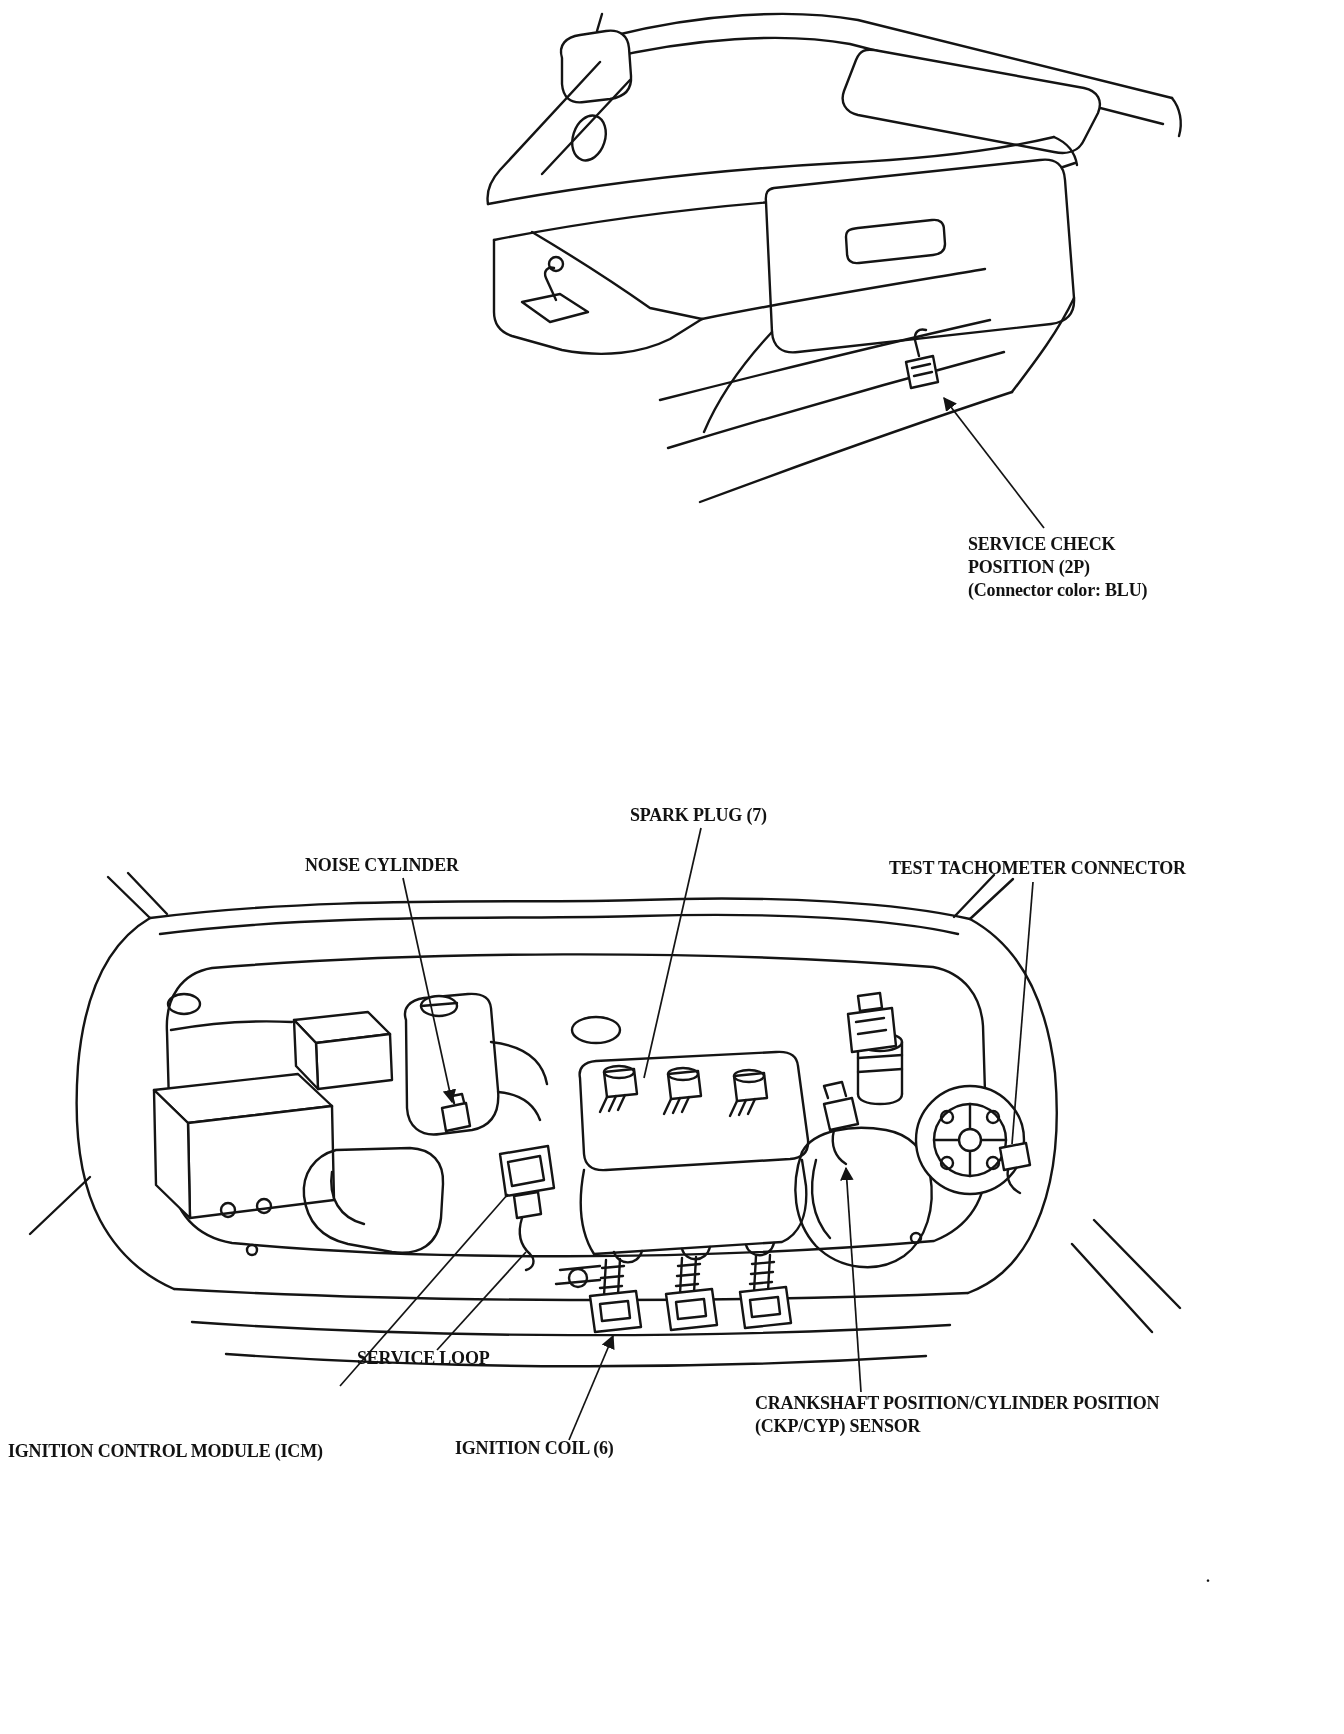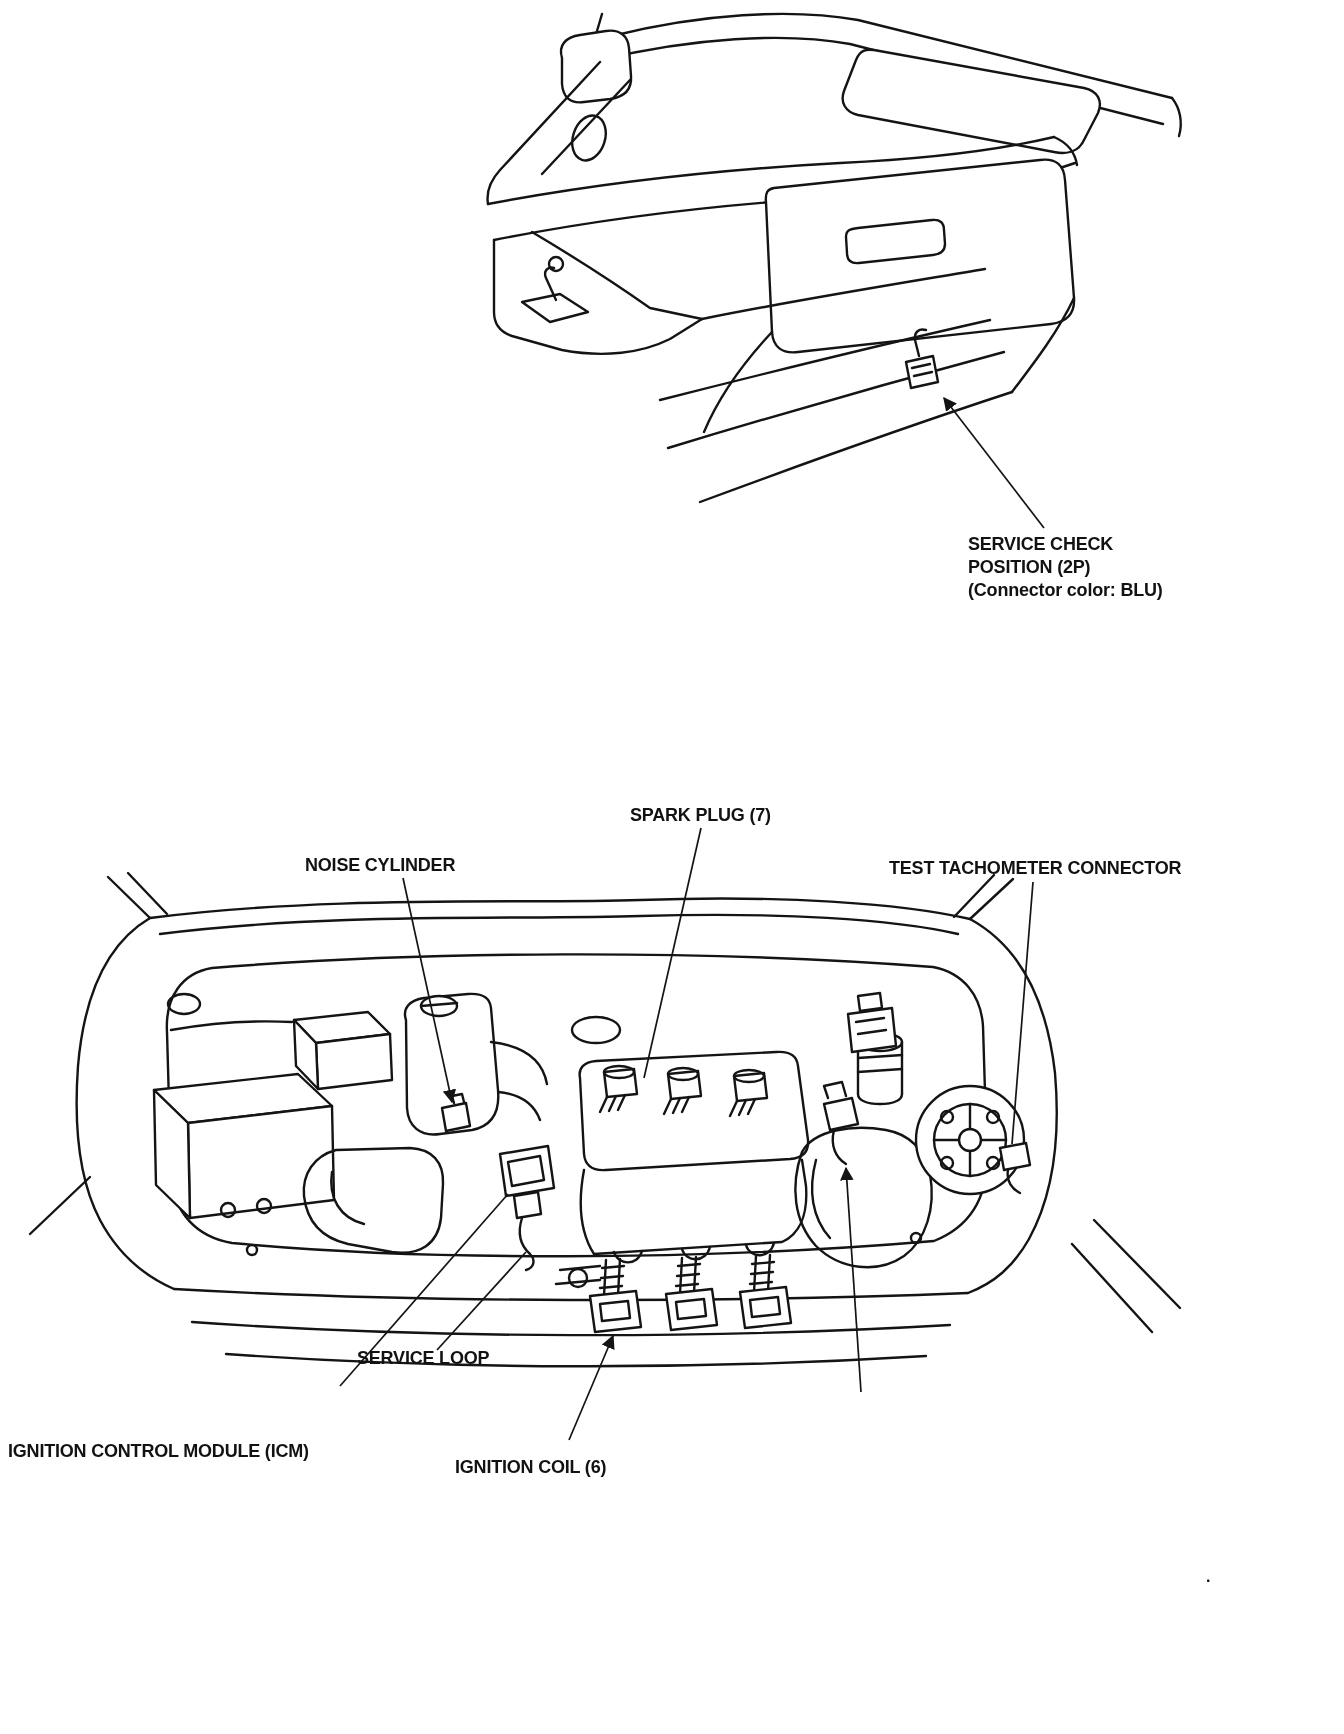--- a/index.html
+++ b/index.html
@@ -6,21 +6,21 @@
     margin: 0;
     padding: 0;
     background: #ffffff;
   }
   .canvas {
     position: relative;
     width: 1344px;
     height: 1734px;
     background: #ffffff;
     overflow: hidden;
-    font-family: Liberation Sans, sans-serif;
+    font-family: Liberation Serif, serif;
   }
   .art {
     position: absolute;
     left: 0;
     top: 0;
   }
   .label {
     position: absolute;
     color: #121212;
     font-weight: 700;
@@ -231,22 +231,26 @@
   </div>
 
   <div class="label" style="left:357px; top:1347px;">
     <span>SERVICE LOOP</span>
   </div>
 
   <div class="label" style="left:8px; top:1440px;">
     <span>IGNITION CONTROL MODULE (ICM)</span>
   </div>
 
-
-  <div class="label" style="left:455px; top:1437px;margin-top:19px;">
+  <div class="label" style="left:755px; top:1392px;">
+    <div>CRANKSHAFT POSITION/CYLINDER POSITION</div>
+    <div>(CKP/CYP) SENSOR</div>
+  </div>
+
+  <div class="label" style="left:455px; top:1437px;">
     <span>IGNITION COIL (6)</span>
   </div>
 
   <div class="artifact" style="left:1206px; top:1568px;">
     <span>.</span>
   </div>
 
 </div>
 
 </body></html>

